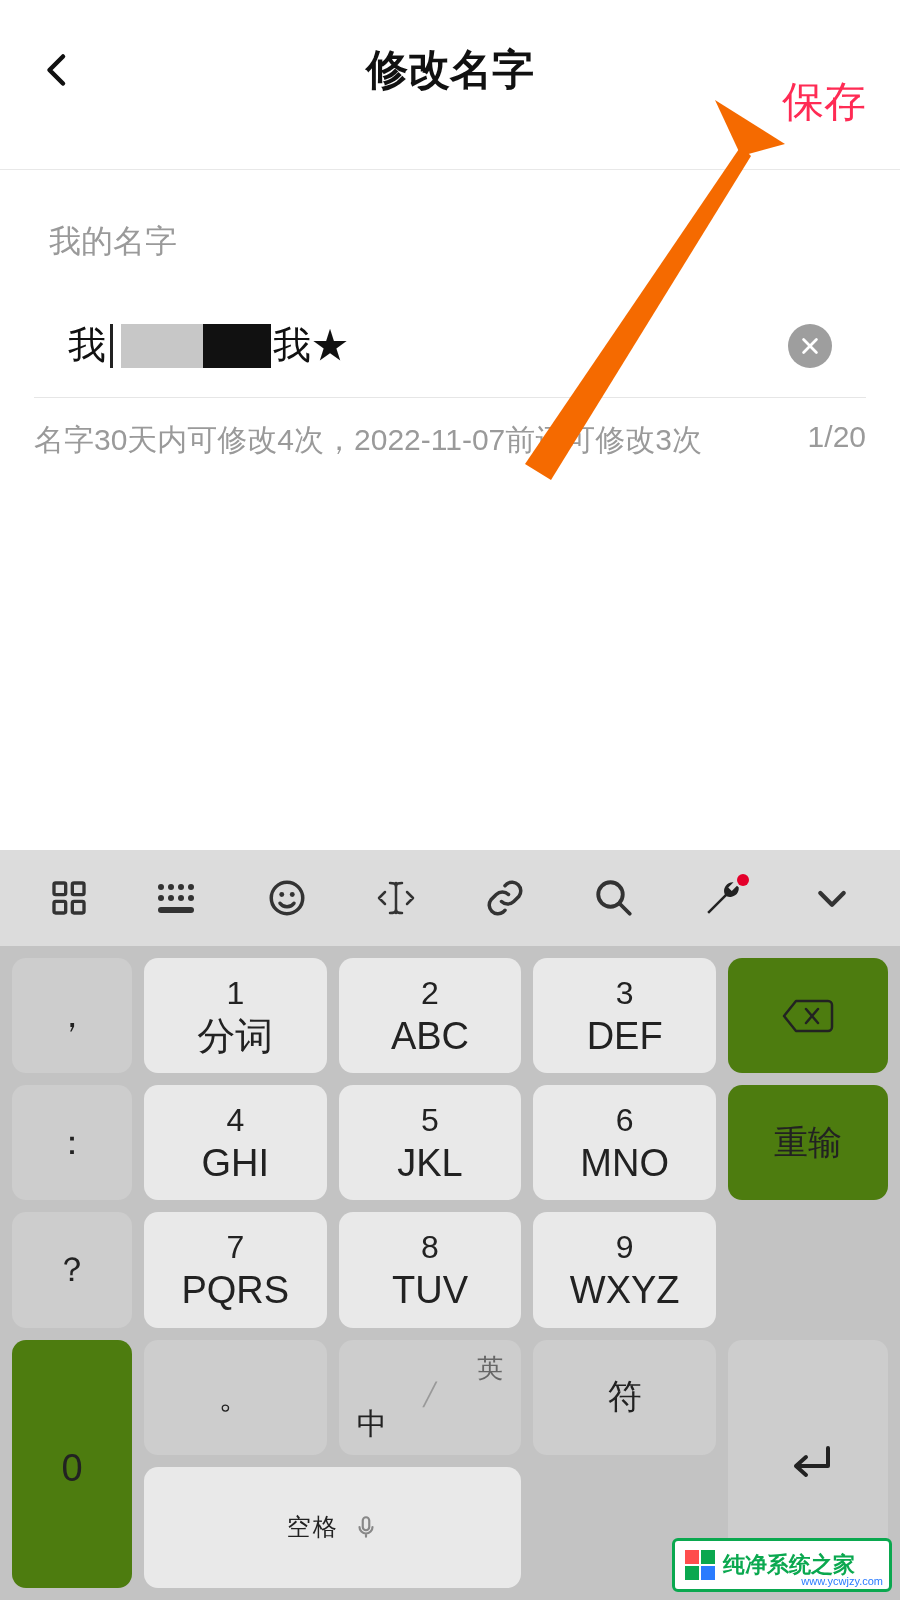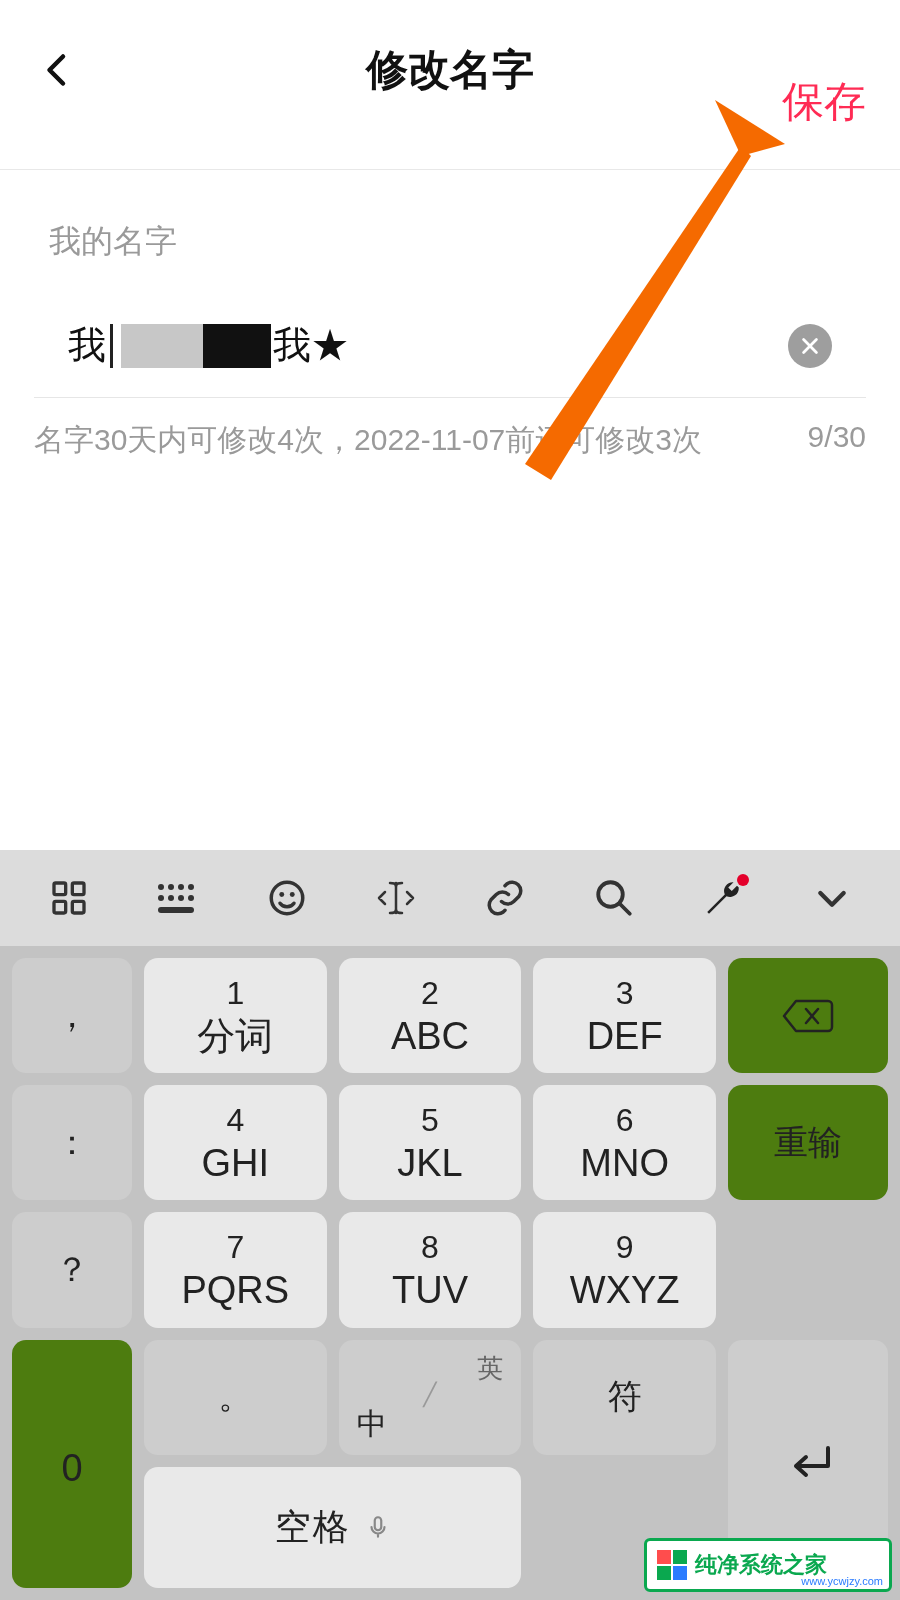--- a/index.html
+++ b/index.html
@@ -29,26 +29,26 @@
   .kb { position:absolute; left:0; right:0; bottom:0; height:750px; background:#c3c3c3; filter:blur(0.3px); }
   .kb-toolbar { height:96px; background:#dcdcdc; display:flex; align-items:center; justify-content:space-around; padding:0 14px; }
   .kb-toolbar > div { width:60px; height:60px; display:flex; align-items:center; justify-content:center; position:relative; }
   .kb-toolbar .dot { position:absolute; top:6px; right:4px; width:12px; height:12px; background:#e4002b; border-radius:50%; }
   .kb-grid { height:654px; display:grid; grid-template-columns: 120px repeat(3,1fr) 160px; grid-template-rows: repeat(4,1fr) 1.05fr; gap:12px; padding:12px; }
   .key { background:#e9e9e9; border-radius:14px; display:flex; flex-direction:column; align-items:center; justify-content:center; color:#222; }
   .key .num { font-size:32px; line-height:1; }
   .key .let { font-size:38px; font-weight:500; line-height:1; margin-top:8px; }
   .key.side { background:#cdcdcd; font-size:34px; }
   .key.func { background:#4d7c0f; font-size:34px; }
-  .key.space { font-size:36px; letter-spacing:2px; display:flex; flex-direction:row; gap:14px; }
+  .key.space { font-size:24px; letter-spacing:2px; display:flex; flex-direction:row; gap:14px; }
   .key.lang { background:#cdcdcd; font-size:26px; color:#666; line-height:1.1; }
   .key.enter { background:#cdcdcd; }
 
   
-  .watermark { position:absolute; right:8px; bottom:8px; width:248px; height:54px; background:#fff; border:3px solid #0aa84f; border-radius:6px; display:flex; align-items:center; font-size:22px; font-weight:700; color:#0aa84f; padding-left:10px; gap:8px; }
+  .watermark { position:absolute; right:8px; bottom:8px; width:220px; height:54px; background:#fff; border:3px solid #0aa84f; border-radius:6px; display:flex; align-items:center; font-size:22px; font-weight:700; color:#0aa84f; padding-left:10px; gap:8px; }
   .watermark .sq { display:grid; grid-template-columns:repeat(2,14px); grid-template-rows:repeat(2,14px); gap:2px; }
   .watermark .sq span:nth-child(1){background:#ff4d4d;}
   .watermark .sq span:nth-child(2){background:#0aa84f;}
   .watermark .sq span:nth-child(3){background:#0aa84f;}
   .watermark .sq span:nth-child(4){background:#2a7bff;}
   .watermark .sub { position:absolute; right:6px; bottom:2px; font-size:11px; color:#2a7bff; font-weight:400; }
 
   svg { display:block; }
 </style>
 </head>
@@ -75,21 +75,21 @@
   </span>
   <div class="clear">
     <svg width="22" height="22" viewBox="0 0 24 24">
       <path d="M5 5 L19 19 M19 5 L5 19" stroke="#fff" stroke-width="3" stroke-linecap="round"></path>
     </svg>
   </div>
 </div>
 
 <div class="hint-row">
   <span>名字30天内可修改4次，2022-11-07前还可修改3次</span>
-  <span class="counter">9/30</span>
+  <span class="counter">1/20</span>
 </div>
 
 <svg class="arrow-wrap" viewBox="0 0 260 380">
   <polygon points="190,0 260,44 216,56" fill="#f56a00"></polygon>
   <polygon points="216,46 226,56 26,380 0,364" fill="#f56a00"></polygon>
 </svg>
 
 <div class="kb">
   <div class="kb-toolbar">
     <div>

